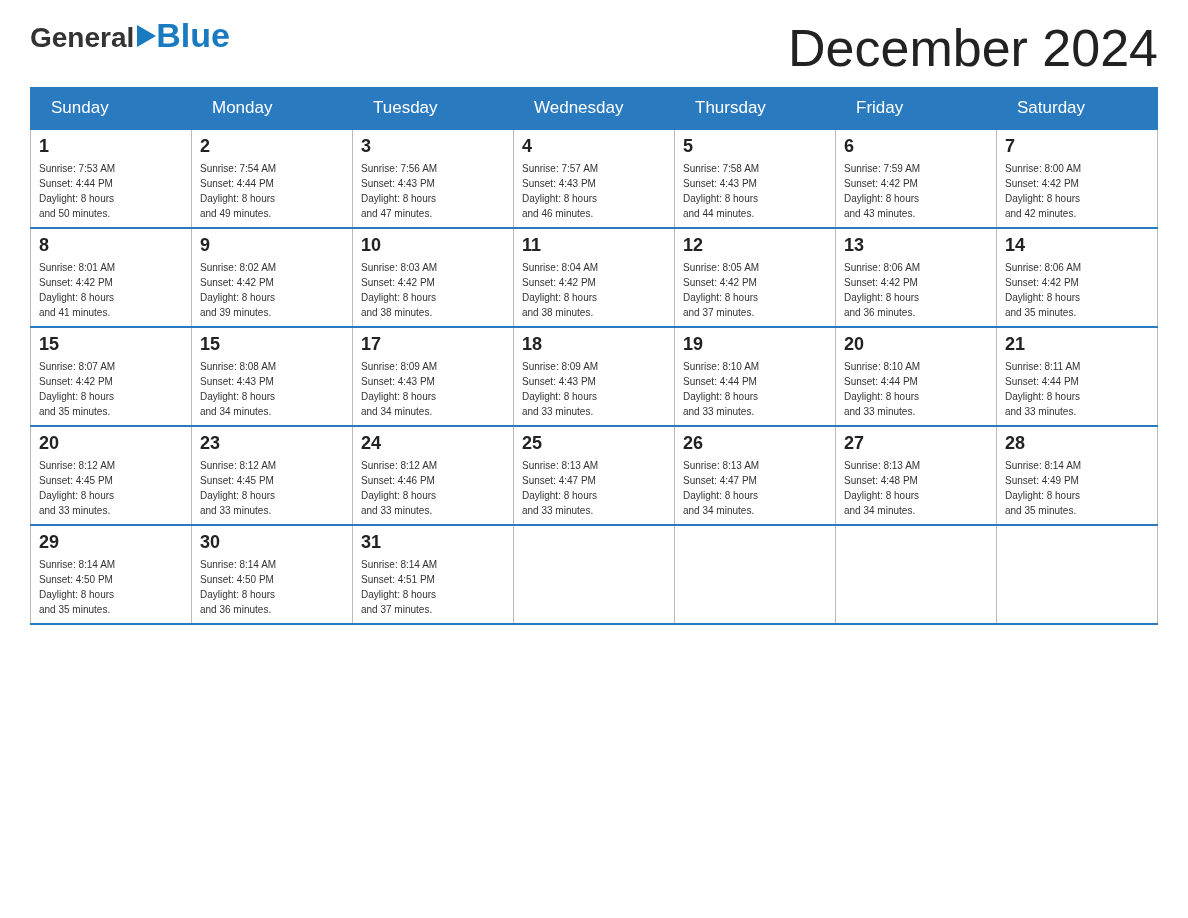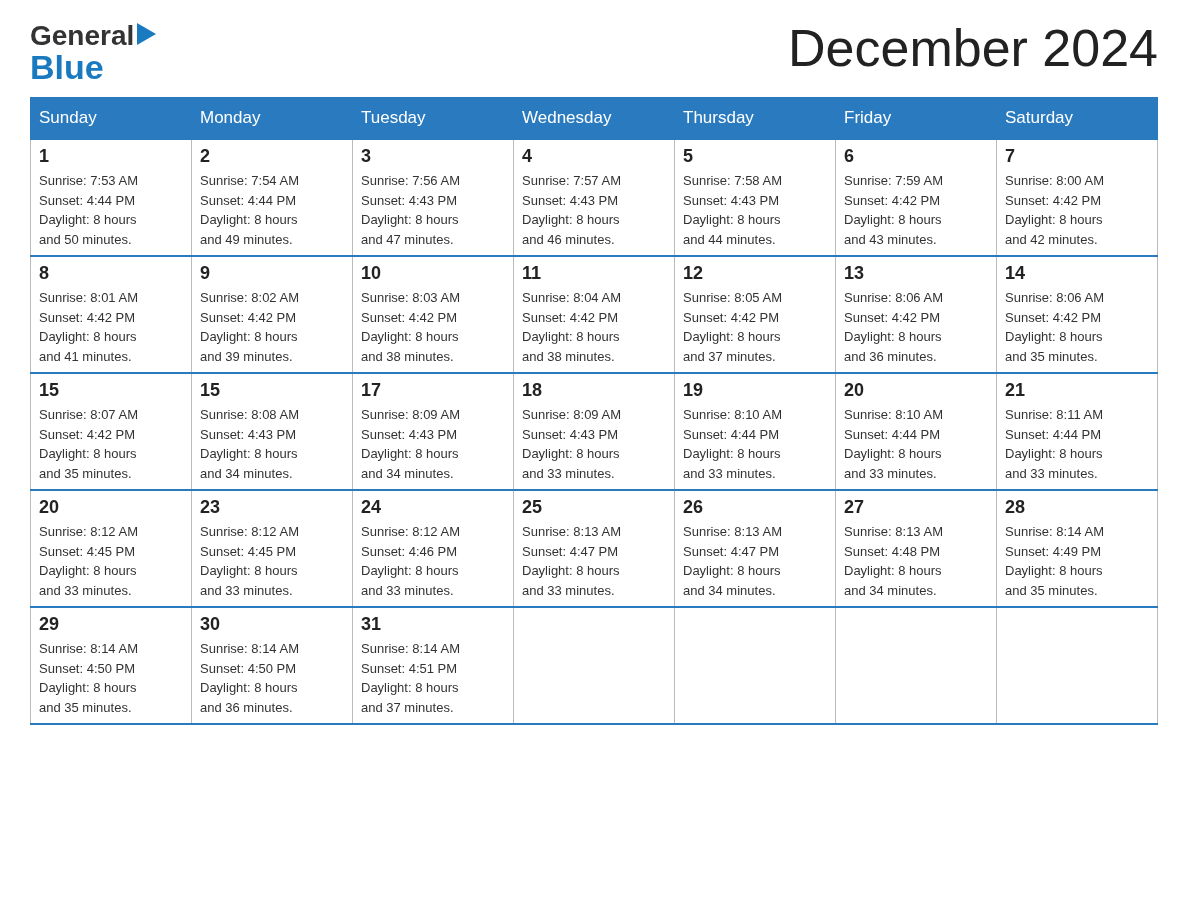--- a/index.html
+++ b/index.html
@@ -31,21 +31,21 @@
       margin-top: 4px;
     }
     .calendar {
       width: 100%;
       border-collapse: collapse;
       margin-top: 10px;
     }
     .calendar th {
       background-color: #2a7abf;
       color: #fff;
-      padding: 10px 8px;
+      padding: 10px 20px;
       font-size: 17px;
       font-weight: normal;
       border: 1px solid #2a7abf;
       text-align: left;
     }
     .calendar td {
       border: 1px solid #bbb;
       padding: 6px 8px;
       vertical-align: top;
       width: 14.28%;
@@ -54,35 +54,35 @@
     .calendar tr {
       border-bottom: 2px solid #2a7abf;
     }
     .day-number {
       font-size: 18px;
       font-weight: bold;
       color: #222;
       margin-bottom: 4px;
     }
     .day-info {
-      font-size: 13px;
+      font-size: 10px;
       color: #333;
       line-height: 1.5;
     }
     .empty-cell {
       background: #fff;
     }
     .logo-general {
       font-size: 28px;
       font-weight: bold;
       color: #333;
     }
     .logo-block {
       display: flex;
-      flex-direction: column;
+      flex-direction: row;
     }
     .logo-line1 {
       display: flex;
       align-items: center;
     }
     .logo-line2 {
       color: #1a7abf;
       font-size: 34px;
       font-weight: bold;
       margin-left: 0;

